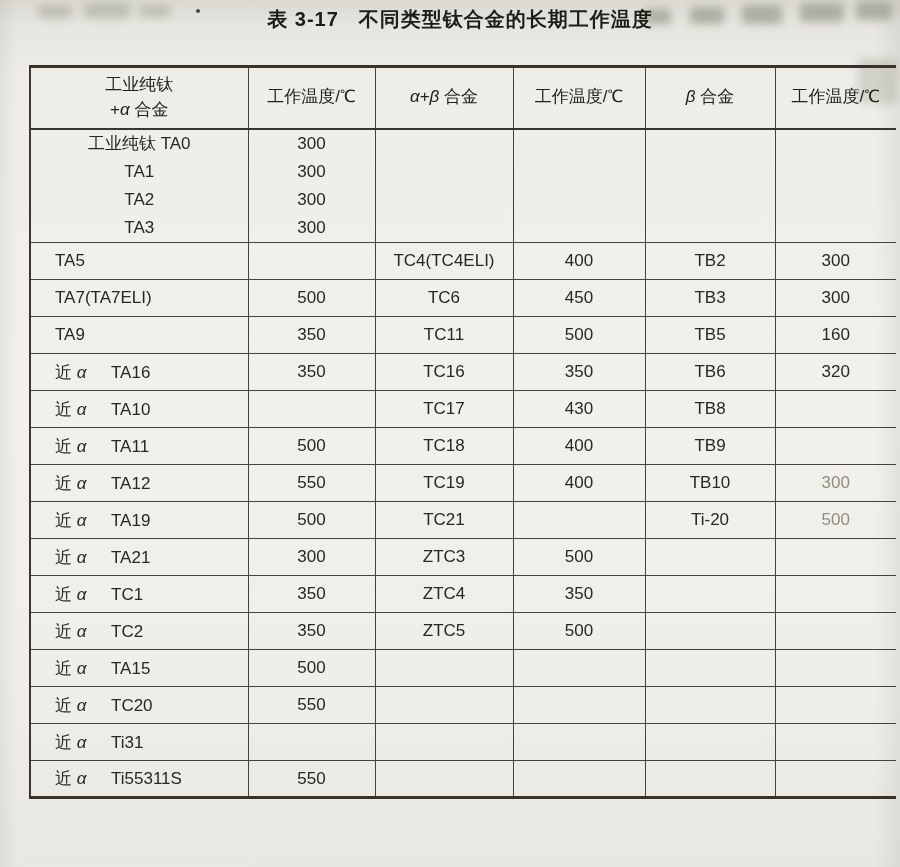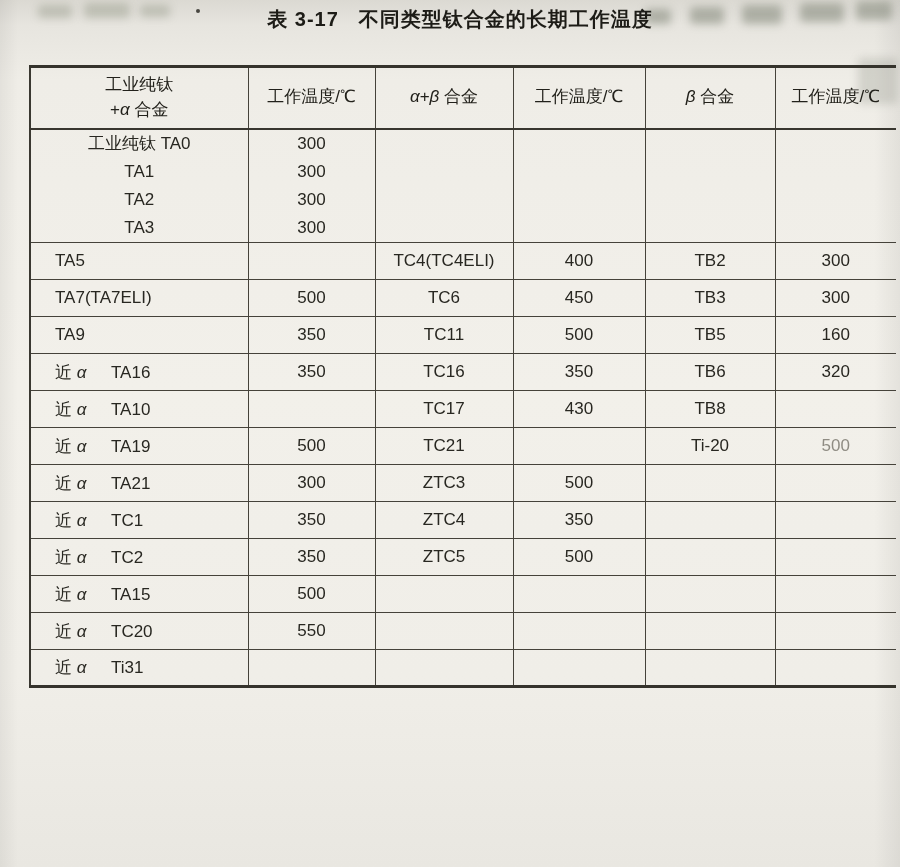--- a/index.html
+++ b/index.html
@@ -168,20 +168,36 @@
         </tr>
         <tr class="data-row">
           <td class="c-name"><span class="prefix gk">近 <i>α</i></span><span>TA10</span></td>
           <td class="c-center"></td>
           <td class="c-center">TC17</td>
           <td class="c-center">430</td>
           <td class="c-center">TB8</td>
           <td class="c-center"></td>
         </tr>
         <tr class="data-row">
+          <td class="c-name"><span class="prefix gk">近 <i>α</i></span><span>TA11</span></td>
+          <td class="c-center">500</td>
+          <td class="c-center">TC18</td>
+          <td class="c-center">400</td>
+          <td class="c-center">TB9</td>
+          <td class="c-center"></td>
+        </tr>
+        <tr class="data-row">
+          <td class="c-name"><span class="prefix gk">近 <i>α</i></span><span>TA12</span></td>
+          <td class="c-center">550</td>
+          <td class="c-center">TC19</td>
+          <td class="c-center">400</td>
+          <td class="c-center">TB10</td>
+          <td class="c-center faint">300</td>
+        </tr>
+        <tr class="data-row">
           <td class="c-name"><span class="prefix gk">近 <i>α</i></span><span>TA19</span></td>
           <td class="c-center">500</td>
           <td class="c-center">TC21</td>
           <td class="c-center"></td>
           <td class="c-center">Ti-20</td>
           <td class="c-center faint">500</td>
         </tr>
         <tr class="data-row">
           <td class="c-name"><span class="prefix gk">近 <i>α</i></span><span>TA21</span></td>
           <td class="c-center">300</td>
@@ -223,15 +239,23 @@
           <td class="c-center"></td>
         </tr>
         <tr class="data-row">
           <td class="c-name"><span class="prefix gk">近 <i>α</i></span><span>Ti31</span></td>
           <td class="c-center"></td>
           <td class="c-center"></td>
           <td class="c-center"></td>
           <td class="c-center"></td>
           <td class="c-center"></td>
         </tr>
+        <tr class="data-row">
+          <td class="c-name"><span class="prefix gk">近 <i>α</i></span><span>Ti55311S</span></td>
+          <td class="c-center">550</td>
+          <td class="c-center"></td>
+          <td class="c-center"></td>
+          <td class="c-center"></td>
+          <td class="c-center"></td>
+        </tr>
       </tbody>
   </table>
 </div>
 
 </body></html>

